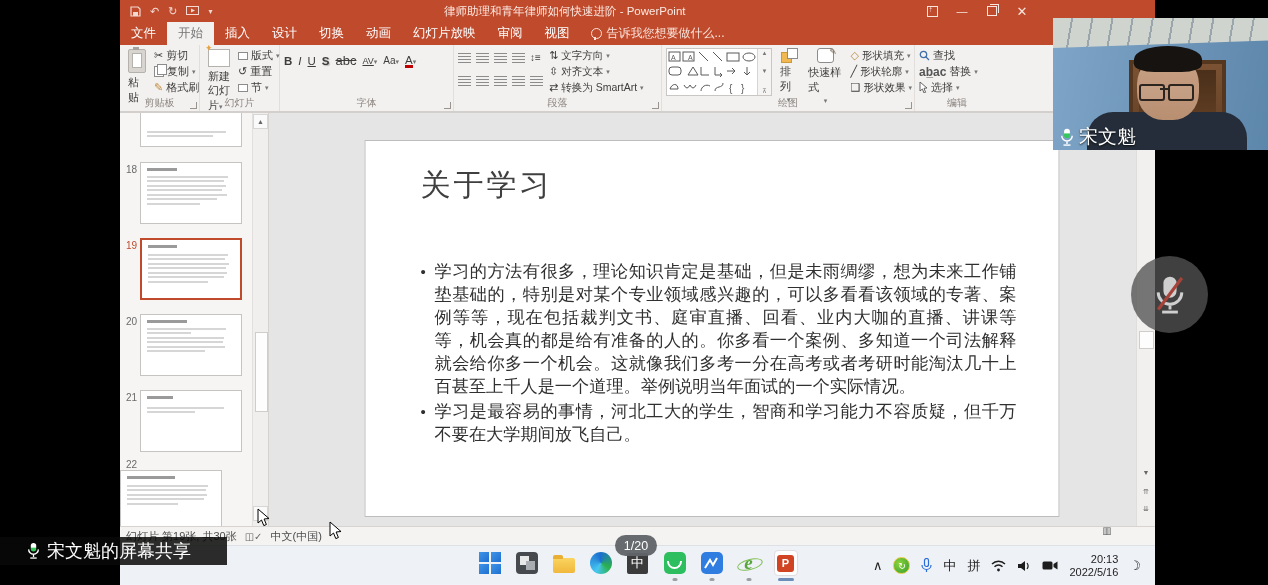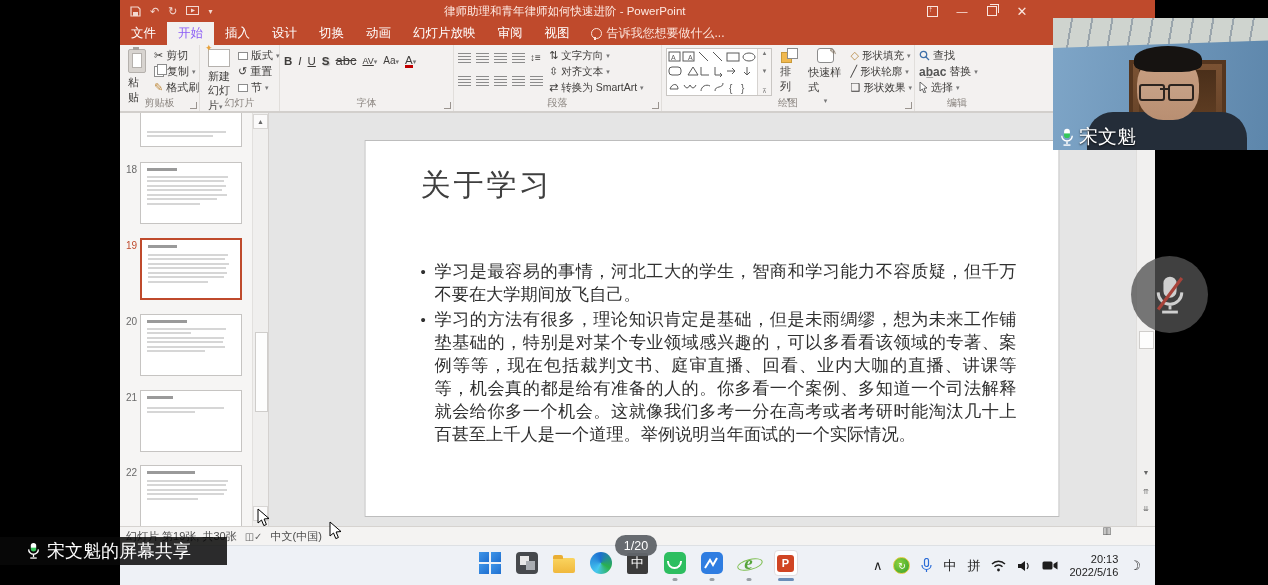--- a/index.html
+++ b/index.html
@@ -16,21 +16,21 @@
   .win-title{flex:1;text-align:center;font-size:11.5px;color:#fde9e2;white-space:nowrap;overflow:hidden;}
   .winctl{display:flex;align-items:center;gap:0;margin-right:118px;}
   .winctl .wbtn{width:30px;height:22px;display:flex;align-items:center;justify-content:center;color:#fbe6df;font-size:11px;}
   .restore-glyph{width:8px;height:8px;border:1px solid #fbe6df;position:relative;}
   .restore-glyph::before{content:"";position:absolute;left:2px;top:-3px;width:8px;height:8px;border:1px solid #fbe6df;border-bottom:none;border-left:none;}
   .ribbonopt-glyph{width:9px;height:9px;border:1px solid #fbe6df;position:relative;}
   .ribbonopt-glyph::after{content:"↑";position:absolute;left:1px;top:-2px;font-size:8px;}
   
   .tabrow{height:23px;background:#bf4a2c;display:flex;align-items:stretch;color:#fff;font-size:12.5px;}
   .tab{display:flex;align-items:center;padding:0 11px;cursor:default;white-space:nowrap;}
-  .tab.active{background:#f3f1f0;color:#8b5cf6;}
+  .tab.active{background:#f3f1f0;color:#737373;}
   .tellme{display:flex;align-items:center;gap:5px;padding:0 10px;color:#fbe3da;font-size:12px;}
   .bulb{width:9px;height:9px;border:1.3px solid #fbe3da;border-radius:50%;position:relative;}
   .bulb::after{content:"";position:absolute;left:2.5px;top:8px;width:2px;height:3px;background:#fbe3da;}
   
   .ribbon{height:66px;background:#f3f1f0;border-bottom:2px solid #d2cfcc;display:flex;font-size:11px;color:#444;}
   .rgroup{position:relative;border-right:1px solid #e1dedb;box-sizing:border-box;padding:3px 2px 13px 4px;flex-shrink:0;}
   .glabel{position:absolute;bottom:1px;left:0;right:0;text-align:center;font-size:10px;color:#8a847f;}
   .dlg{position:absolute;right:2px;bottom:2px;width:6px;height:6px;border-right:1px solid #9a948f;border-bottom:1px solid #9a948f;}
   .bigbtn{display:flex;flex-direction:column;align-items:center;justify-content:flex-start;gap:2px;padding:1px 4px;color:#3f3d3b;}
   .smallrow{display:flex;align-items:center;gap:3px;height:16px;color:#3f3d3b;white-space:nowrap;}
@@ -431,21 +431,21 @@
             </div>
         </div>
         <div class="titem" style="top:277px;">
           <span class="tnum">21</span>
           <div class="tbox">
               <div class="tt" style="width:30%;"></div>
               <div class="tl" style="margin-top:8px;width:88%;"></div>
               <div class="tl" style="width:55%;"></div>
             </div>
         </div>
-        <div class="titem" style="top:352px;">
+        <div class="titem" style="top:344px;flex-direction:column;">
           <span class="tnum">22</span>
           <div class="tbox">
               <div class="tt" style="width:55%;"></div>
               <div class="tl" style="margin-top:6px;width:92%;"></div>
               <div class="tl" style="width:90%;"></div>
               <div class="tl" style="width:91%;"></div>
               <div class="tl" style="width:87%;"></div>
               <div class="tl" style="width:58%;"></div>
             </div>
         </div>
@@ -453,22 +453,22 @@
           <span class="sarrow" style="top:1px;">▲</span>
           <span class="tthumb"></span>
           <span class="sarrow" style="bottom:5px;">▼</span>
         </div>
       </div>
 
       <div class="slidearea">
         <div class="slide">
           <div class="slide-title">关于学习</div>
           <div class="bullets">
+            <div class="bullet">学习的方法有很多，理论知识肯定是基础，但是未雨绸缪，想为未来工作铺垫基础的，特别是对某个专业领域感兴趣的，可以多看看该领域的专著、案例等等，现在包括裁判文书、庭审直播、回看、业内大咖的直播、讲课等等，机会真的都是给有准备的人的。你多看一个案例、多知道一个司法解释就会给你多一个机会。这就像我们多考一分在高考或者考研时能淘汰几十上百甚至上千人是一个道理。举例说明当年面试的一个实际情况。</div>
             <div class="bullet">学习是最容易的事情，河北工大的学生，智商和学习能力不容质疑，但千万不要在大学期间放飞自己。</div>
-            <div class="bullet">学习的方法有很多，理论知识肯定是基础，但是未雨绸缪，想为未来工作铺垫基础的，特别是对某个专业领域感兴趣的，可以多看看该领域的专著、案例等等，现在包括裁判文书、庭审直播、回看、业内大咖的直播、讲课等等，机会真的都是给有准备的人的。你多看一个案例、多知道一个司法解释就会给你多一个机会。这就像我们多考一分在高考或者考研时能淘汰几十上百甚至上千人是一个道理。举例说明当年面试的一个实际情况。</div>
           </div>
         </div>
         <div class="vscroll">
           <span class="sarrow" style="top:2px;">▲</span>
           <span class="vthumb"></span>
           <span class="sarrow" style="top:352px;">▼</span>
           <span class="sarrow" style="top:371px;">⇈</span>
           <span class="sarrow" style="top:388px;">⇊</span>
         </div>
       </div>

